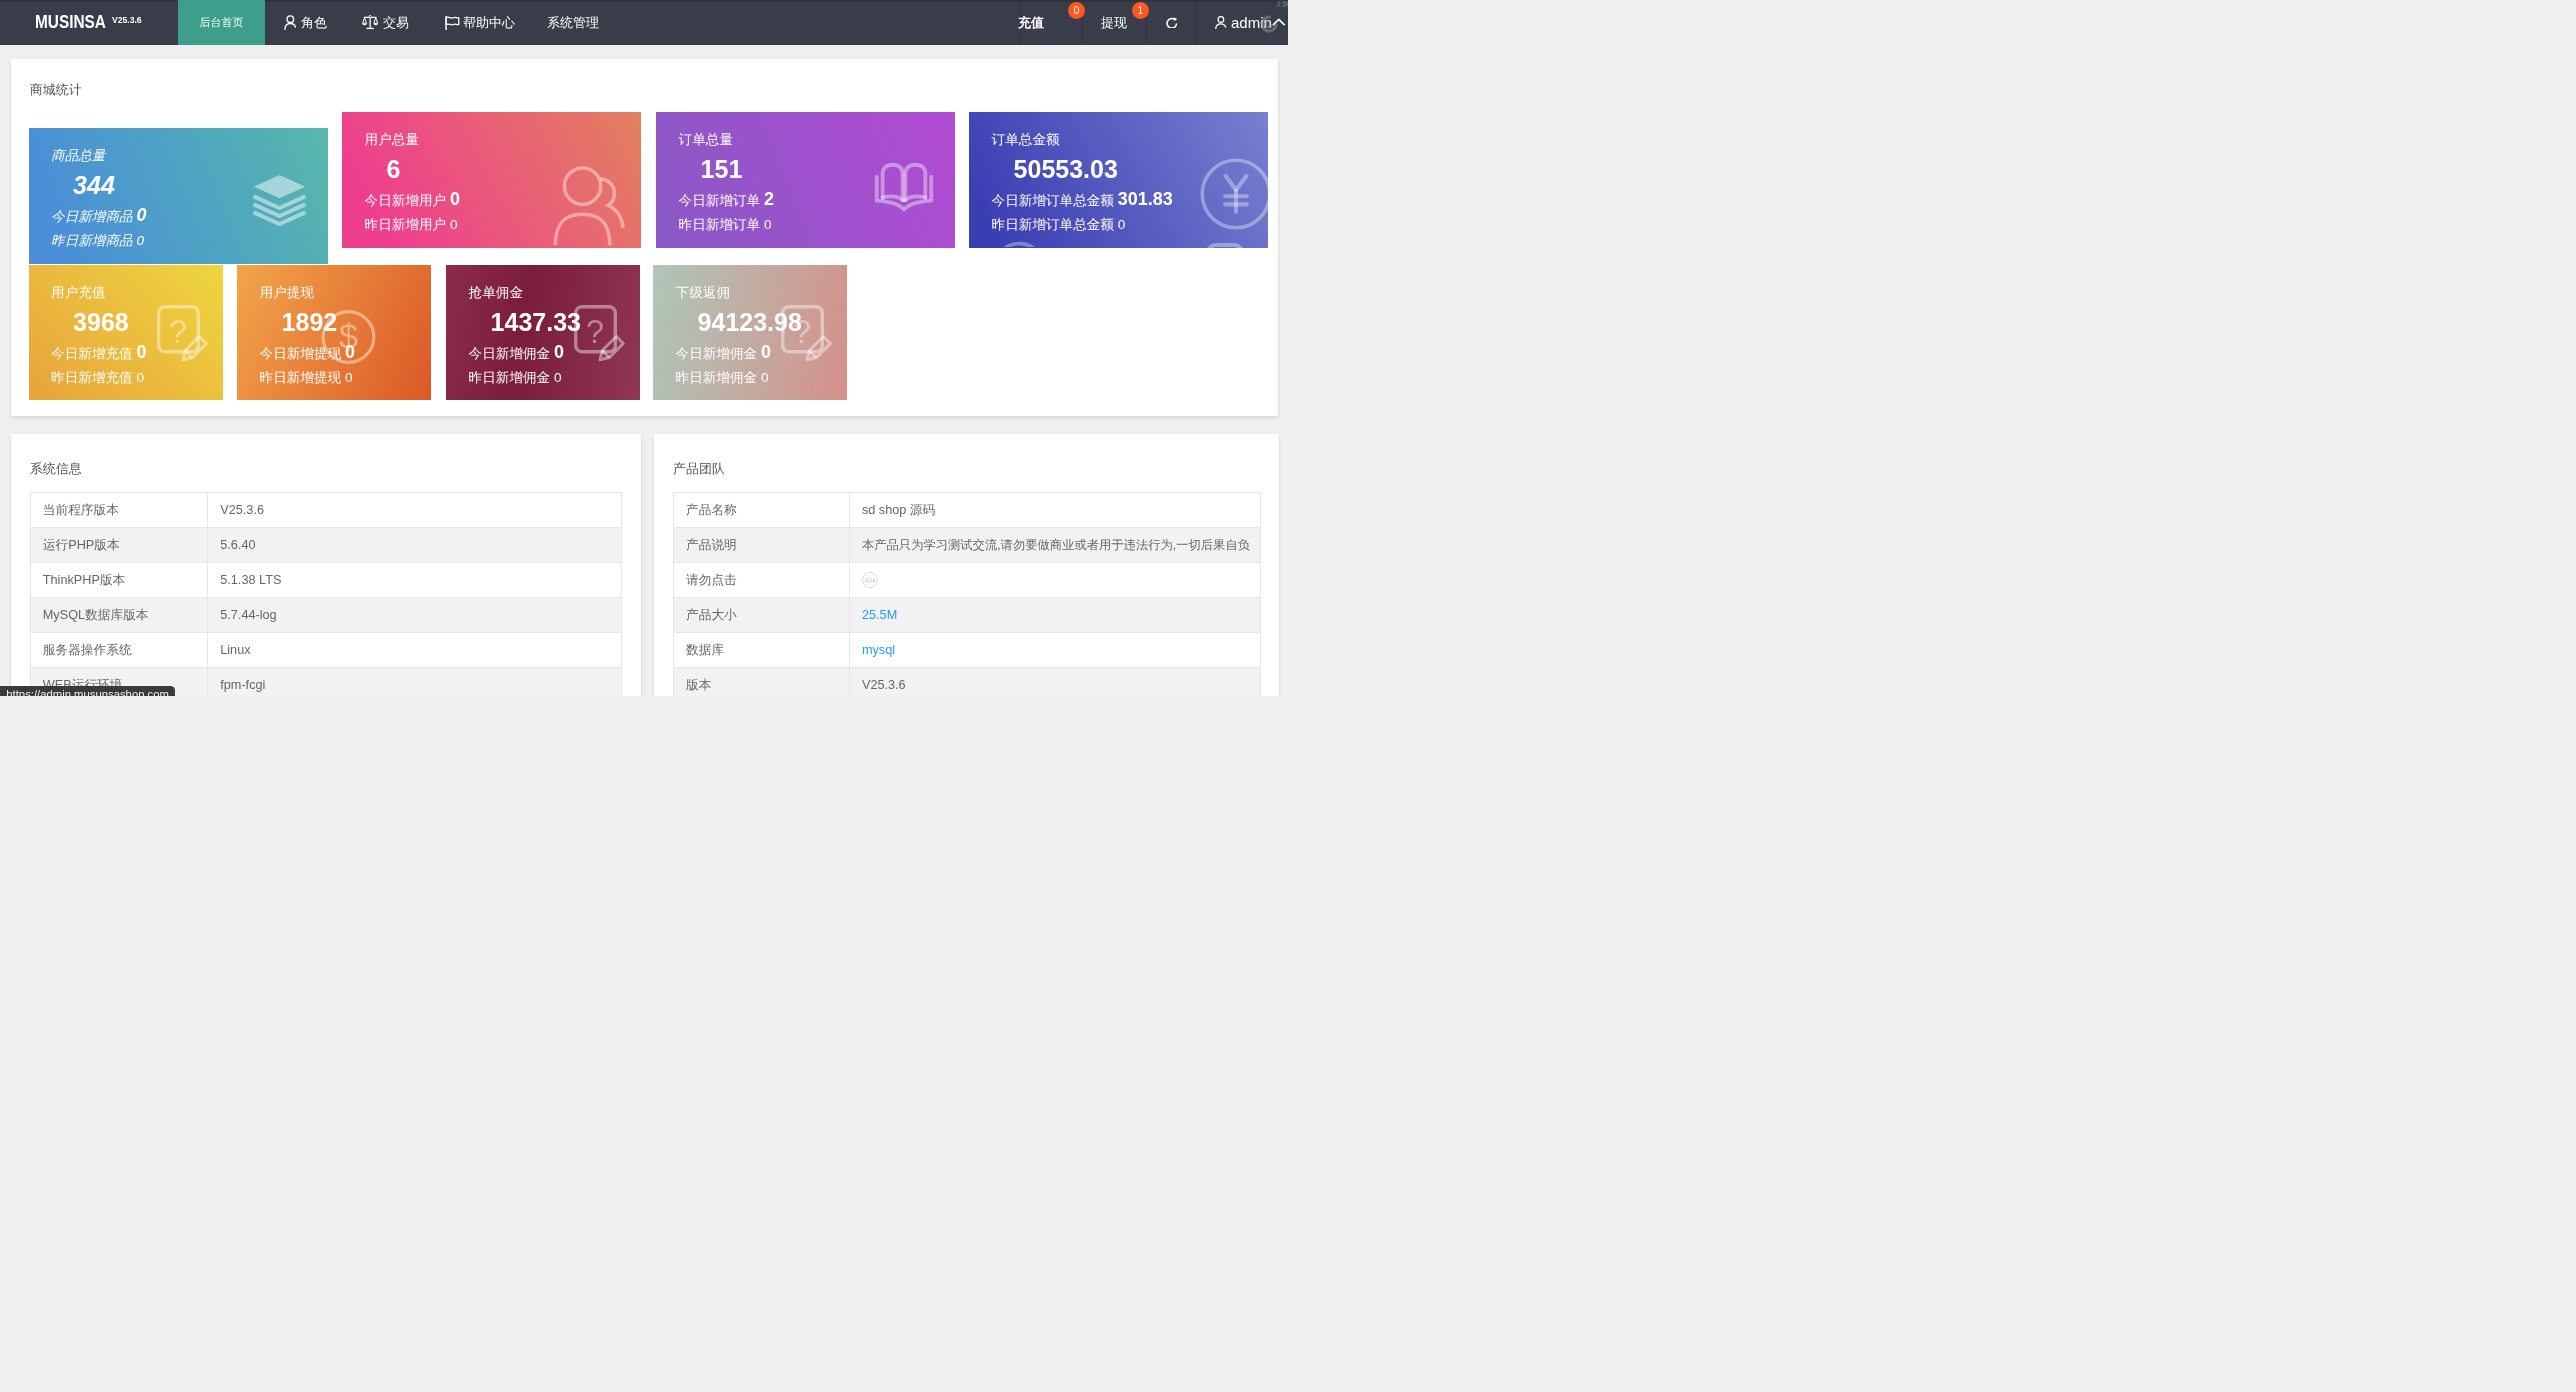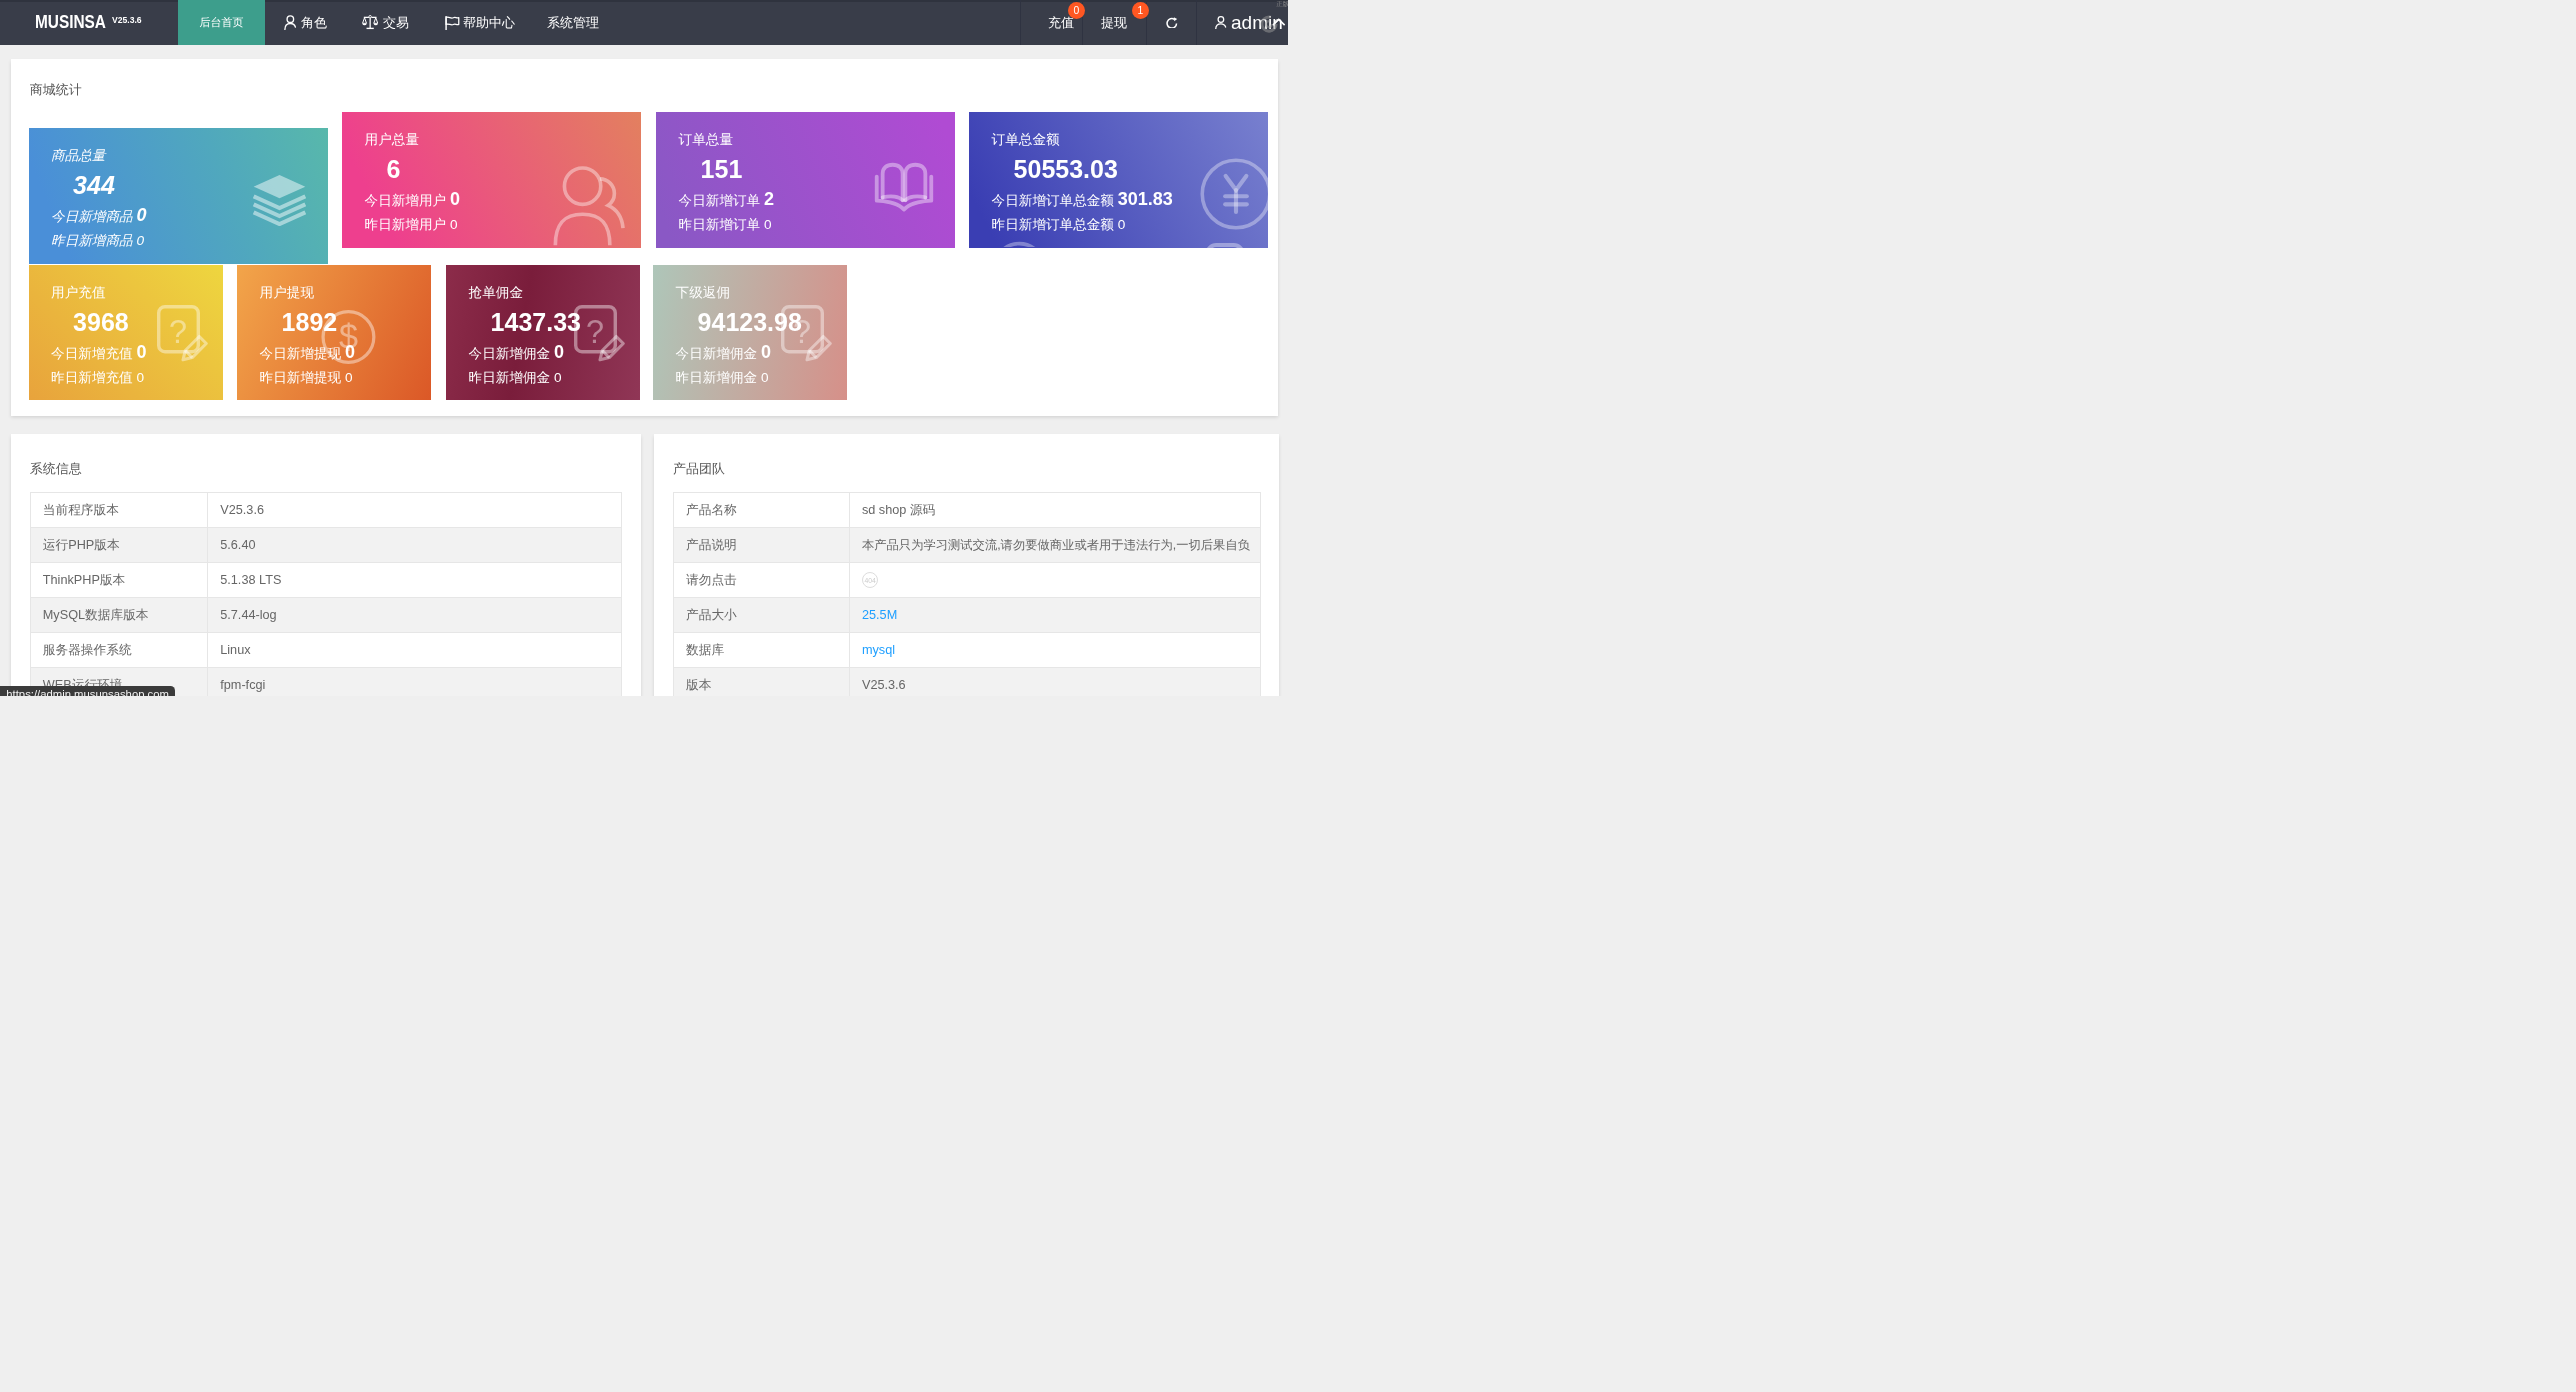--- a/index.html
+++ b/index.html
@@ -83,37 +83,37 @@
         <path d="M1.2 2.9 C4 1.2 6.5 4.6 9.2 3 C11.5 1.6 13 4.2 15.2 2.9 L15.2 10.4 C13 11.7 11.5 9.1 9.2 10.5 C6.5 12.1 4 8.7 1.2 10.4 Z" fill="none" stroke="#fff" stroke-width="1.4" stroke-linejoin="round"></path>
       </svg>
     </div>
   <div class="nav-item" style="left:463px;">帮助中心</div>
   <div class="nav-item" style="left:547px;">系统管理</div>
 
   <div class="sep" style="left:1020px;"></div>
   <div class="sep" style="left:1082px;"></div>
   <div class="sep" style="left:1146px;"></div>
   <div class="sep" style="left:1196px;"></div>
-  <div class="nav-item" style="left:1048px;">充值</div>
+  <div class="nav-item" style="left:1018px;font-weight:bold;">充值</div>
   <div class="badge" style="left:1068px; top:1.8px;">0</div>
   <div class="nav-item" style="left:1101px;">提现</div>
   <div class="badge" style="left:1132px; top:1.8px;">1</div>
   <div class="nav-ic" id="ic-refresh" style="left:1166px;">
       <svg width="11.8" height="11.8" viewBox="0 0 13 13">
         <path d="M11.6 7.1 A5.2 5.2 0 1 1 9.2 2.6" fill="none" stroke="#fff" stroke-width="1.7"></path>
         <path d="M8.6 0.4 L12.3 2.3 L9.1 4.8 Z" fill="#fff"></path>
       </svg>
     </div>
   <div class="nav-ic" id="ic-user" style="left:1215px;">
       <svg width="11.8" height="13.6" viewBox="0 0 13 15">
         <circle cx="6.5" cy="3.9" r="3.1" fill="none" stroke="#fff" stroke-width="1.4"></circle>
         <path d="M0.8 14.5 C0.8 10.4 3.2 8.6 6.5 8.6 C8.9 8.6 10.9 9.6 11.7 12.2" fill="none" stroke="#fff" stroke-width="1.4" stroke-linecap="round"></path>
       </svg>
     </div>
-  <div class="nav-item" style="left:1231px; font-size:19px;">admin</div>
+  <div class="nav-item" style="left:1231px; font-size:15px;">admin</div>
   <div class="nav-ic" id="ic-caret" style="left:1272px;">
       <svg width="13.6" height="8.1" viewBox="0 0 15 9">
         <path d="M1 8 L7.5 1.5 L14 8" fill="none" stroke="#fff" stroke-width="1.8"></path>
       </svg>
     </div>
   <div class="nav-ic" id="ic-water" style="left:1260px; top:14.5px; height:18px;">
       <svg width="18" height="18" viewBox="0 0 24 24" opacity="0.5">
         <circle cx="12" cy="12" r="9.5" fill="none" stroke="#9a9a9a" stroke-width="4" stroke-dasharray="47 13"></circle>
         <circle cx="12" cy="12" r="4" fill="none" stroke="#9a9a9a" stroke-width="3" stroke-dasharray="19 7"></circle>
       </svg>

